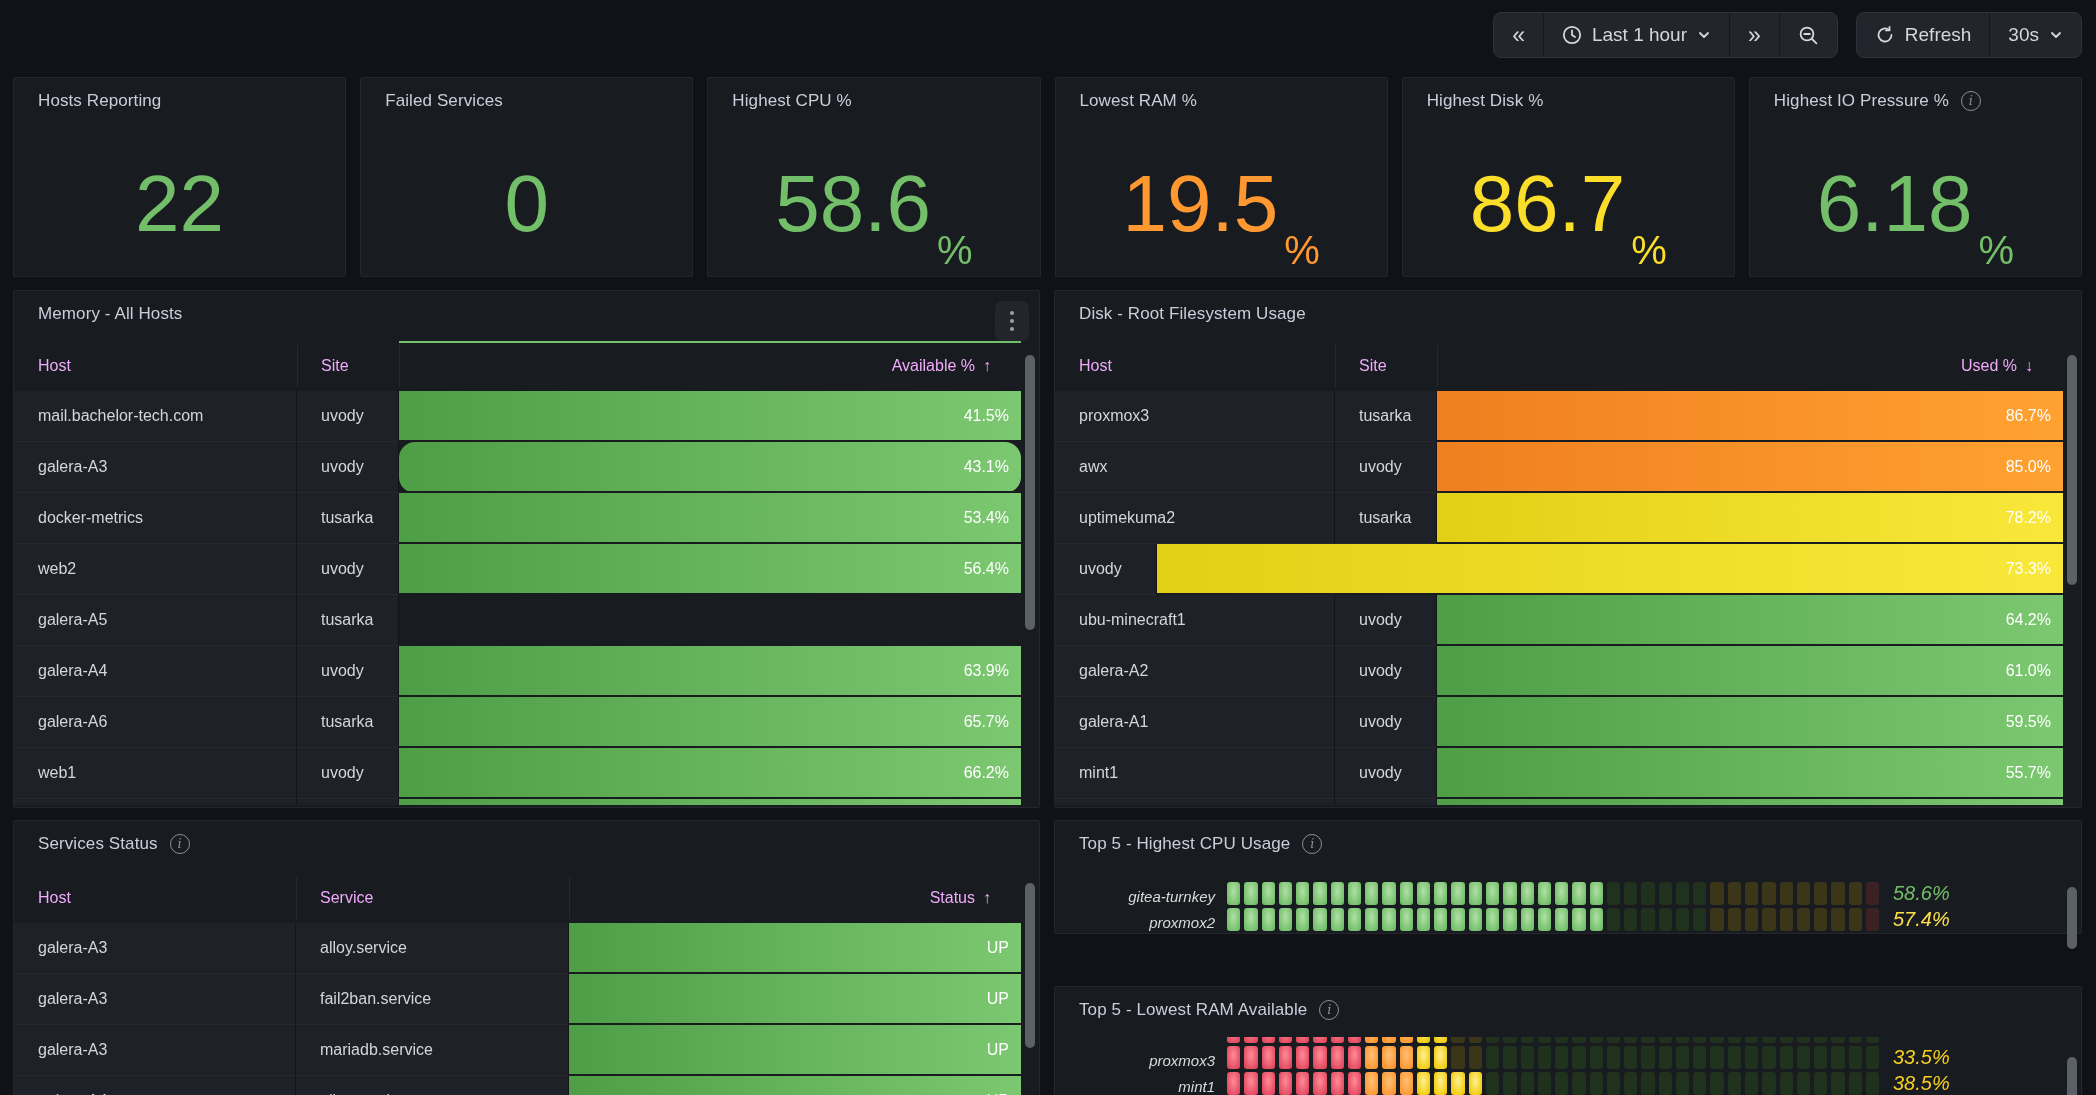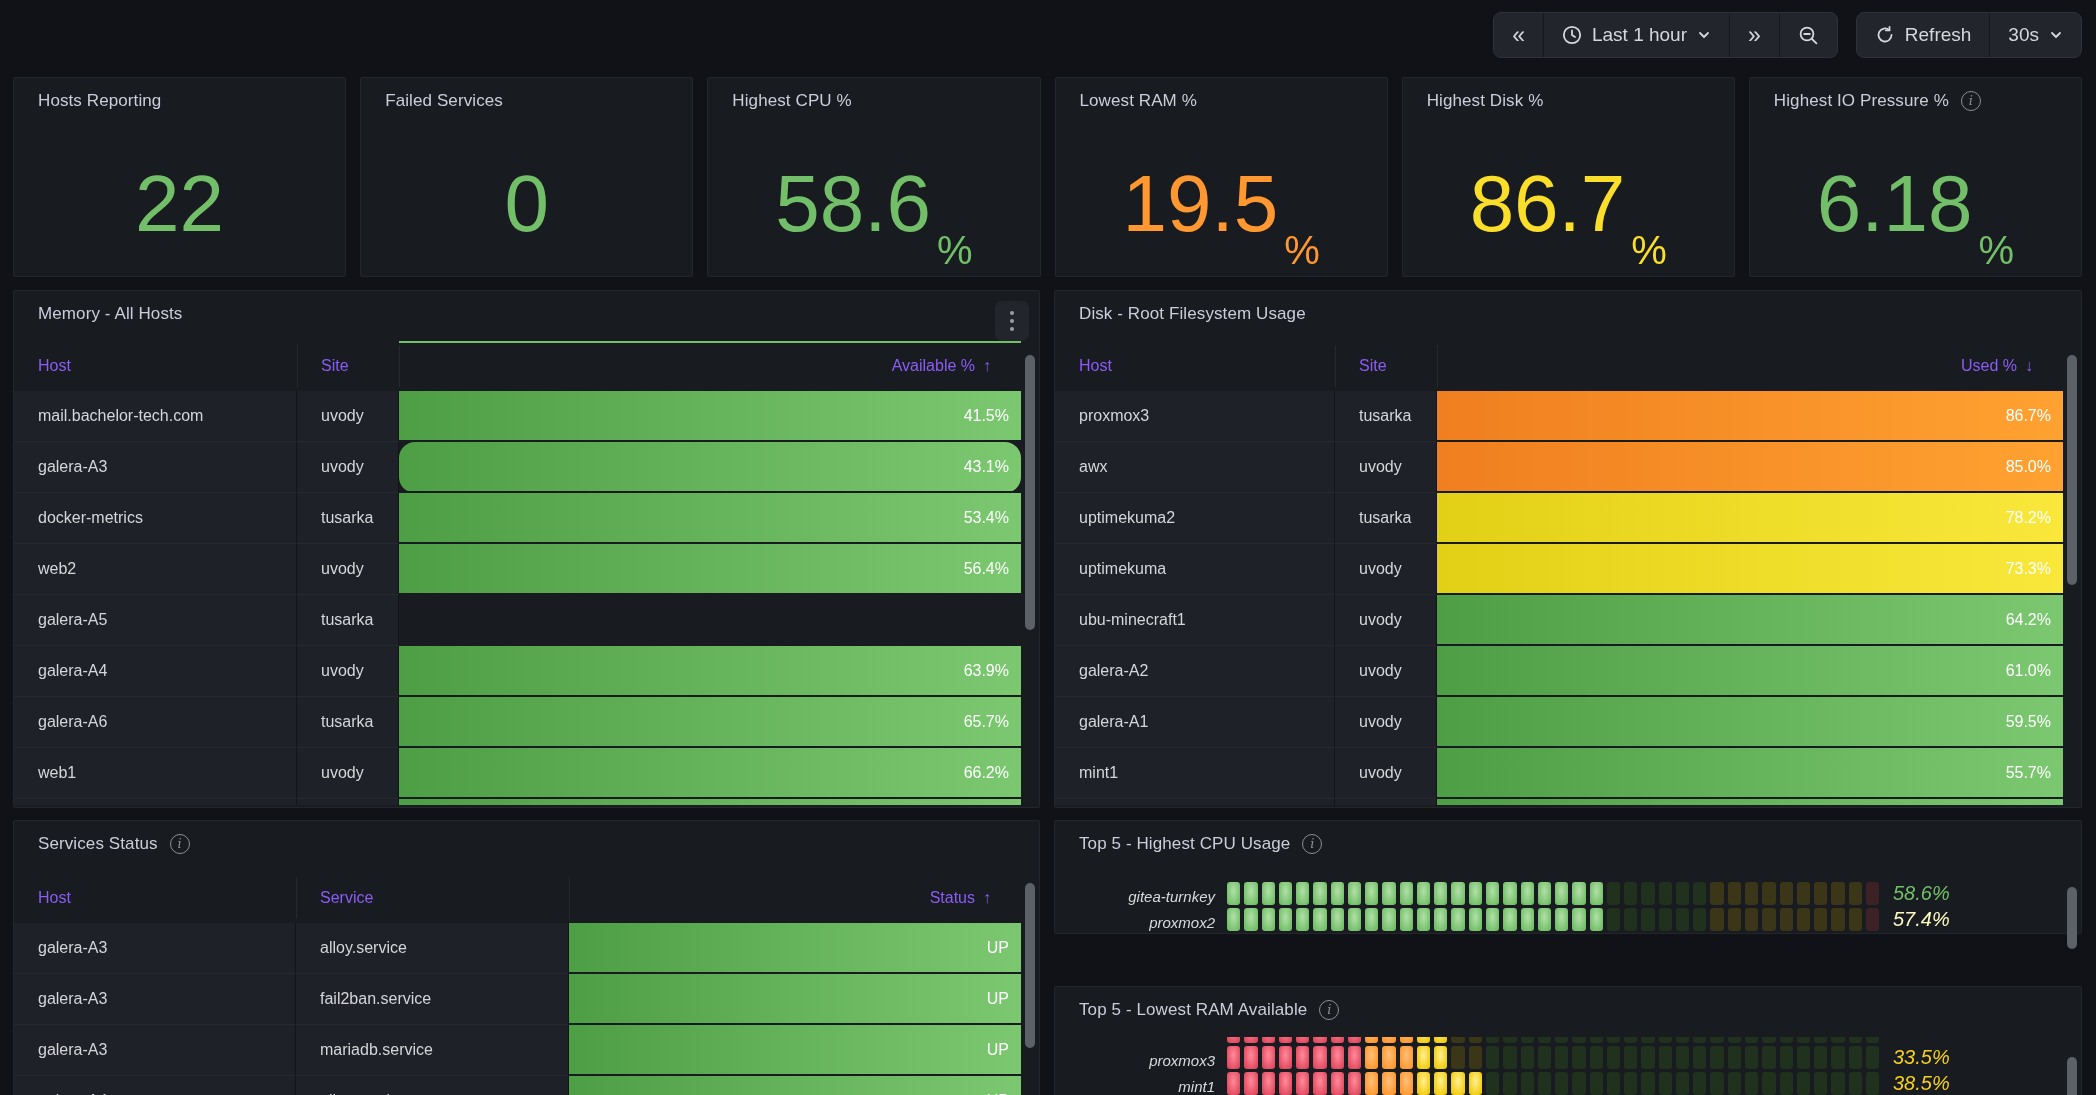--- a/index.html
+++ b/index.html
@@ -25,21 +25,21 @@
   .kebab i { width:4px; height:4px; border-radius:50%; background:#9aa0a7; }
   
   #stats-row { position:absolute; left:13px; right:14px; top:77px; height:200px; display:flex; gap:14px; }
   .stat { position:relative; flex:1; background:#181b1f; border:1px solid #23262c; border-radius:2px; }
   .stat-value { position:absolute; left:0; right:0; top:54px; bottom:0; display:flex; align-items:center; justify-content:center; }
   .stat-num { font-size:80px; font-weight:500; line-height:1; }
   .stat-suffix { font-size:40px; font-weight:500; line-height:1; margin-left:6px; align-self:flex-end; padding-bottom:6px; }
   
   .tbl { position:absolute; left:0; right:0; top:50px; bottom:2px; overflow:hidden; }
   .thead { display:flex; height:50px; position:relative; }
-  .th { display:flex; align-items:center; padding:0 24px; color:#8b5cf6; font-size:16px; }
+  .th { display:flex; align-items:center; padding:0 24px; color:#f0abfc; font-size:16px; }
   .th.right { justify-content:flex-end; gap:8px; padding-right:30px; }
   .th-div { position:absolute; top:4px; bottom:4px; width:1px; background:#26282d; }
   .accent-line { position:absolute; top:0; height:2px; background:#73bf69; }
   .tbody { position:relative; }
   .tr { display:flex; height:51px; }
   .td { display:flex; align-items:center; padding:0 24px; font-size:16px; color:#d4d6d9; background:#1e2127; border-bottom:1px solid #26282d; border-right:1px solid #121418; overflow:hidden; white-space:nowrap; }
   .td.bar-td { background:transparent; border:none; position:relative; padding:0; }
   .cellbar { position:absolute; left:0; right:0; top:0; bottom:2px; display:flex; align-items:center; justify-content:flex-end; padding-right:12px; font-size:16px; color:#ffffff; }
   .bar-green  { background:linear-gradient(90deg,#4e9e45,#7cc871); }
   .bar-orange { background:linear-gradient(90deg,#f07f1f,#ffa231); }
@@ -284,21 +284,20 @@
           </div>
         </div>
         <div class="tr">
           <div class="td" style="width: 280px;">uptimekuma2</div>
           <div class="td" style="width: 102px;">tusarka</div>
           <div class="td bar-td" style="flex: 1 1 0%; margin-right: 18px;">
             <div class="cellbar bar-yellow">78.2%</div>
           </div>
         </div>
         <div class="tr">
-          <div class="td" style="width: 280px;">uptimekuma</div>
           <div class="td" style="width: 102px;">uvody</div>
           <div class="td bar-td" style="flex: 1 1 0%; margin-right: 18px;">
             <div class="cellbar bar-yellow">73.3%</div>
           </div>
         </div>
         <div class="tr">
           <div class="td" style="width: 280px;">ubu-minecraft1</div>
           <div class="td" style="width: 102px;">uvody</div>
           <div class="td bar-td" style="flex: 1 1 0%; margin-right: 18px;">
             <div class="cellbar bar-green">64.2%</div>
@@ -476,21 +475,21 @@
           <div class="g-cell dim-yellow"></div>
           <div class="g-cell dim-yellow"></div>
           <div class="g-cell dim-yellow"></div>
           <div class="g-cell dim-yellow"></div>
           <div class="g-cell dim-yellow"></div>
           <div class="g-cell dim-yellow"></div>
           <div class="g-cell dim-yellow"></div>
           <div class="g-cell dim-yellow"></div>
           <div class="g-cell dim-red"></div>
         </div>
-        <div class="g-val" style="color: #fef9c3;">57.4%</div>
+        <div class="g-val" style="color: #fde047;">57.4%</div>
       </div>
       <div class="g-row">
         <div class="g-label">galera-A2</div>
         <div class="g-cells">
           <div class="g-cell lit-green"></div>
           <div class="g-cell lit-green"></div>
           <div class="g-cell lit-green"></div>
           <div class="g-cell lit-green"></div>
           <div class="g-cell lit-green"></div>
           <div class="g-cell lit-green"></div>

